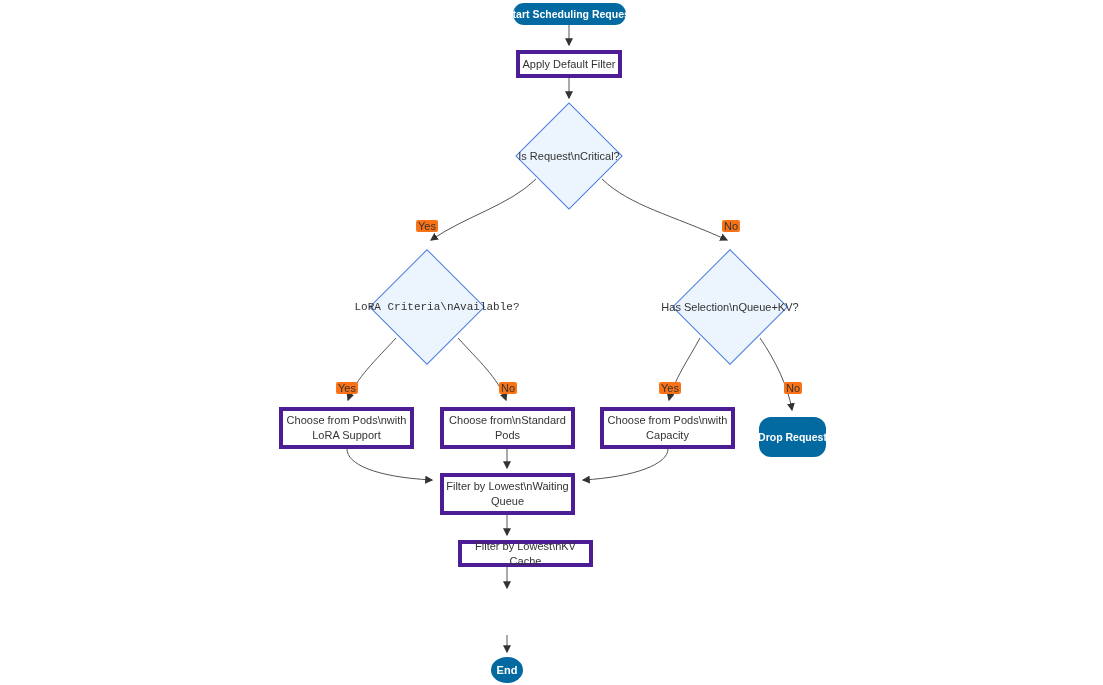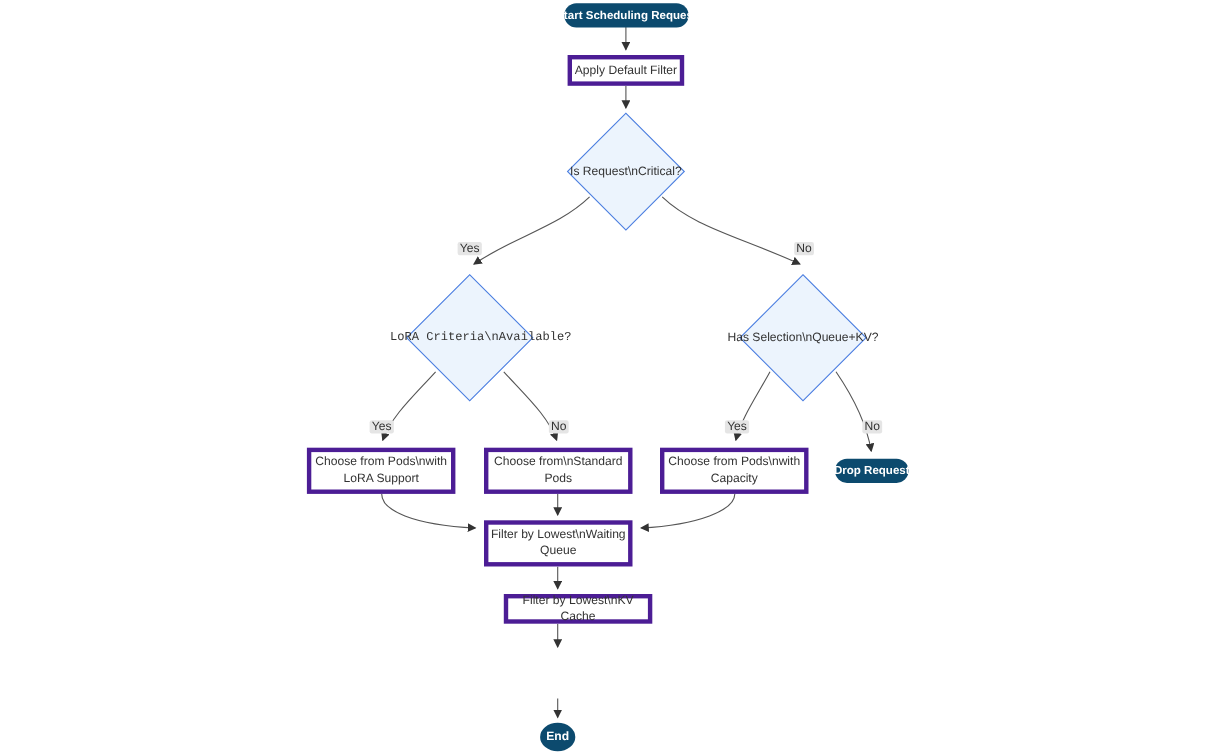--- a/index.html
+++ b/index.html
@@ -5,41 +5,41 @@
   html,body{margin:0;padding:0;background:#ffffff;}
   #canvas{
     position:relative;width:1103px;height:685px;background:#ffffff;
     font-family:"Liberation Sans",sans-serif;color:#333333;overflow:hidden;
   }
   #edge-layer{position:absolute;left:0;top:0;width:1103px;height:685px;}
   .node{position:absolute;box-sizing:border-box;display:flex;flex-direction:column;
         align-items:center;justify-content:center;text-align:center;
         font-size:11px;line-height:15px;color:#333333;}
   .rect{background:#ffffff;border:4px solid #4c1d95;}
-  .pill{background:#0c4a6e;color:#ffffff;font-weight:bold;white-space:nowrap;}
+  .pill{background:#0369a1;color:#ffffff;font-weight:bold;white-space:nowrap;}
   .diamond-shape{position:absolute;background:#ecf4fd;border:1px solid #4a7de0;
         transform:rotate(45deg);box-sizing:border-box;}
   .diamond-label{position:absolute;display:flex;align-items:center;justify-content:center;
         text-align:center;font-size:11px;color:#333333;white-space:nowrap;}
-  .edge-label{position:absolute;transform:translate(-50%,-50%);background:#e5e5e5;
+  .edge-label{position:absolute;transform:translate(-50%,-50%);background:#f97316;
         color:#333333;font-size:11px;padding:0 2px;border-radius:2px;}
 
   
   #n-start{left:513px;top:3px;width:113px;height:22px;border-radius:11px;font-size:10.5px;}
   #n-apply{left:516px;top:50px;width:106px;height:28px;}
   #d1-shape{left:531px;top:118px;width:76px;height:76px;}
   #d1-label{left:509px;top:146px;width:120px;height:20px;}
   #d2-shape{left:386px;top:266px;width:82px;height:82px;}
   #d2-label{left:372px;top:297px;width:130px;height:20px;font-family:Liberation Mono, monospace;}
   #d3-shape{left:689px;top:266px;width:82px;height:82px;}
   #d3-label{left:660px;top:297px;width:140px;height:20px;}
   #n-lora{left:279px;top:407px;width:135px;height:42px;}
   #n-standard{left:440px;top:407px;width:135px;height:42px;}
   #n-capacity{left:600px;top:407px;width:135px;height:42px;}
-  #n-drop{left:759px;top:417px;width:67px;height:22px;border-radius:12px;font-size:10.5px;}
+  #n-drop{left:759px;top:417px;width:67px;height:40px;border-radius:12px;font-size:10.5px;}
   #n-filterq{left:440px;top:473px;width:135px;height:42px;}
   #n-filterkv{left:440px;top:540px;width:135px;height:27px;margin-left:18px;}
   #n-random{left:440px;top:593px;width:135px;height:42px;}
   #n-end{left:491px;top:657px;width:32px;height:26px;border-radius:50%;}
 
   
   #el-d1-yes{left:427px;top:226px;}
   #el-d1-no{left:731px;top:226px;}
   #el-d2-yes{left:347px;top:388px;}
   #el-d2-no{left:508px;top:388px;}

